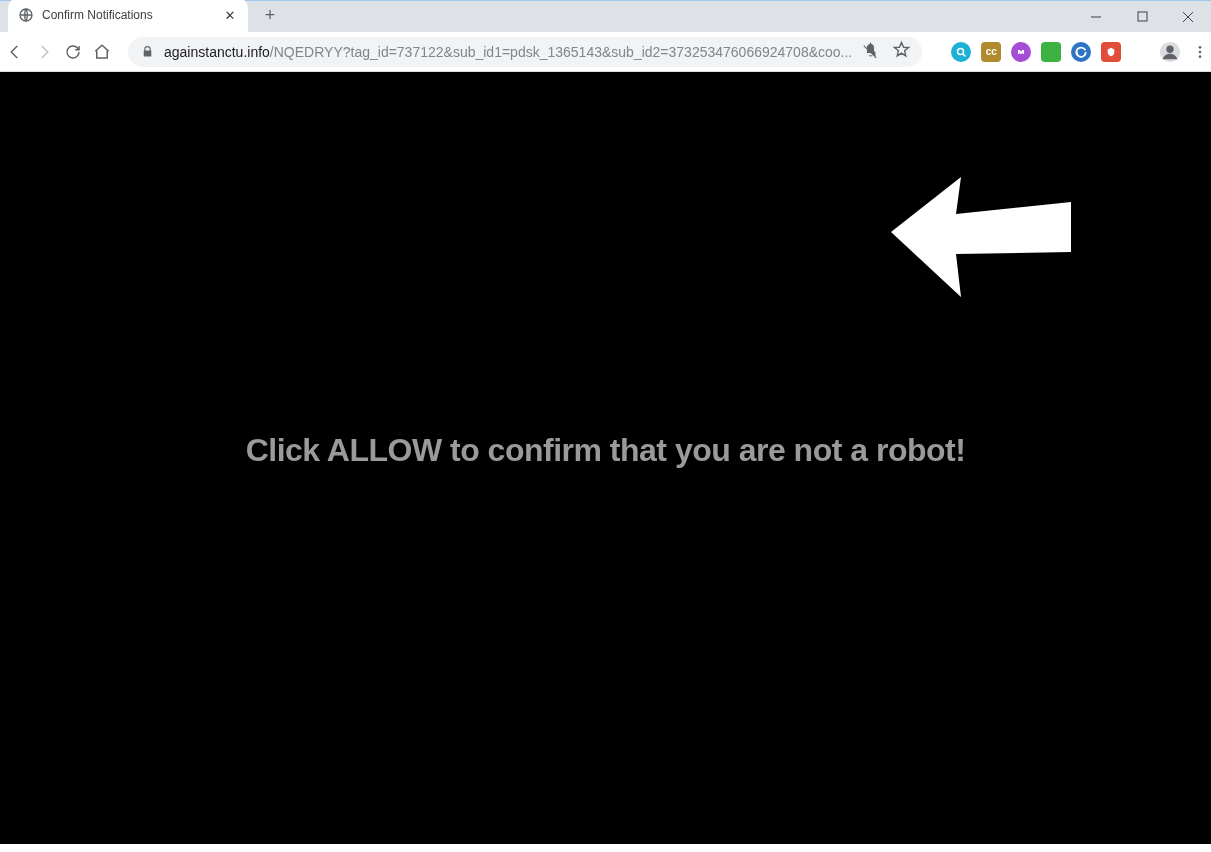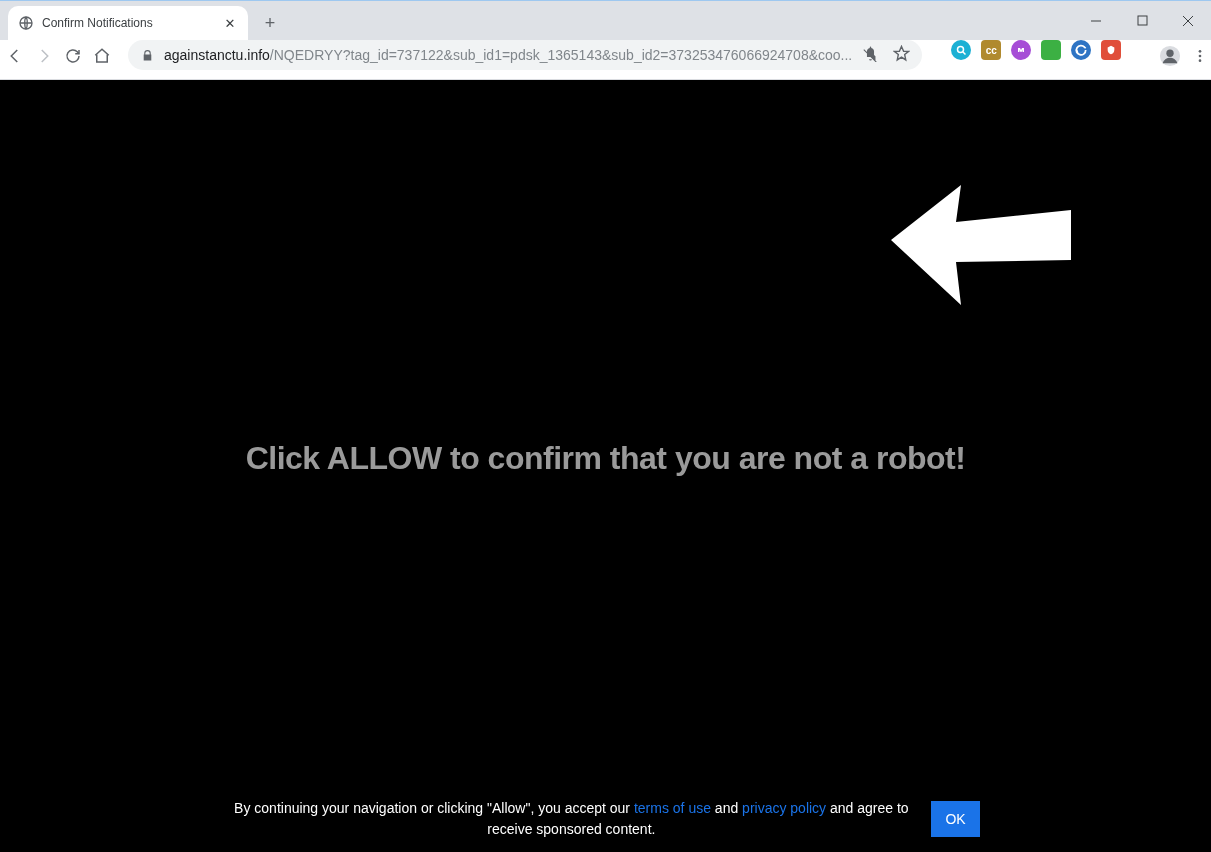--- a/index.html
+++ b/index.html
@@ -1,20 +1,20 @@
 <!DOCTYPE html>
 <html><head>
 <meta charset="utf-8">
 <style>
   * { margin: 0; padding: 0; box-sizing: border-box; }
   html, body { width: 1211px; height: 852px; overflow: hidden; font-family: "Segoe UI", Arial, sans-serif; }
   
   .window-chrome {
     width: 100%;
-    height: 40px;
+    height: 32px;
     background: #dee1e6;
     display: flex;
     align-items: flex-end;
     position: relative;
     border-top: 1px solid #9ec8f0;
   }
   .tab-strip {
     display: flex;
     align-items: flex-end;
     height: 100%;
@@ -58,21 +58,21 @@
     width:46px; height:32px;
     display:flex; align-items:center; justify-content:center;
     color:#3c4043; font-size:12px; cursor:pointer;
   }
   
   .toolbar {
     height: 40px;
     width: 100%;
     background: #ffffff;
     display:flex;
-    align-items:flex-start;
+    align-items:center;
     padding: 0 6px;
     gap: 11px;
     border-bottom: 1px solid #dadce0;
   }
   .tbtn {
     width: 32px; height:32px; border-radius:50%;
     display:flex; align-items:center; justify-content:center;
     color:#5f6368; cursor:pointer;
   }
   .tbtn.disabled { color:#bdc1c6; cursor:default;}
@@ -280,19 +280,13 @@
   </div>
 </div>
 
 <div class="page">
   <div class="arrow">
     <svg viewBox="0 0 180 130" width="180" height="130">
       <polygon points="0,60 70,5 65,42 180,30 180,80 65,82 70,125" fill="#ffffff"></polygon>
     </svg>
   </div>
   <div class="headline">Click ALLOW to confirm that you are not a robot!</div>
-  <div class="footer-bar">
-    <div class="footer-text">
-      <span>By continuing your navigation or clicking "Allow", you accept our </span><a href="#">terms of use</a><span> and </span><a href="#">privacy policy</a><span> and agree to receive sponsored content.</span>
-    </div>
-    <button class="ok-btn">OK</button>
-  </div>
 </div>
 
 </body></html>

